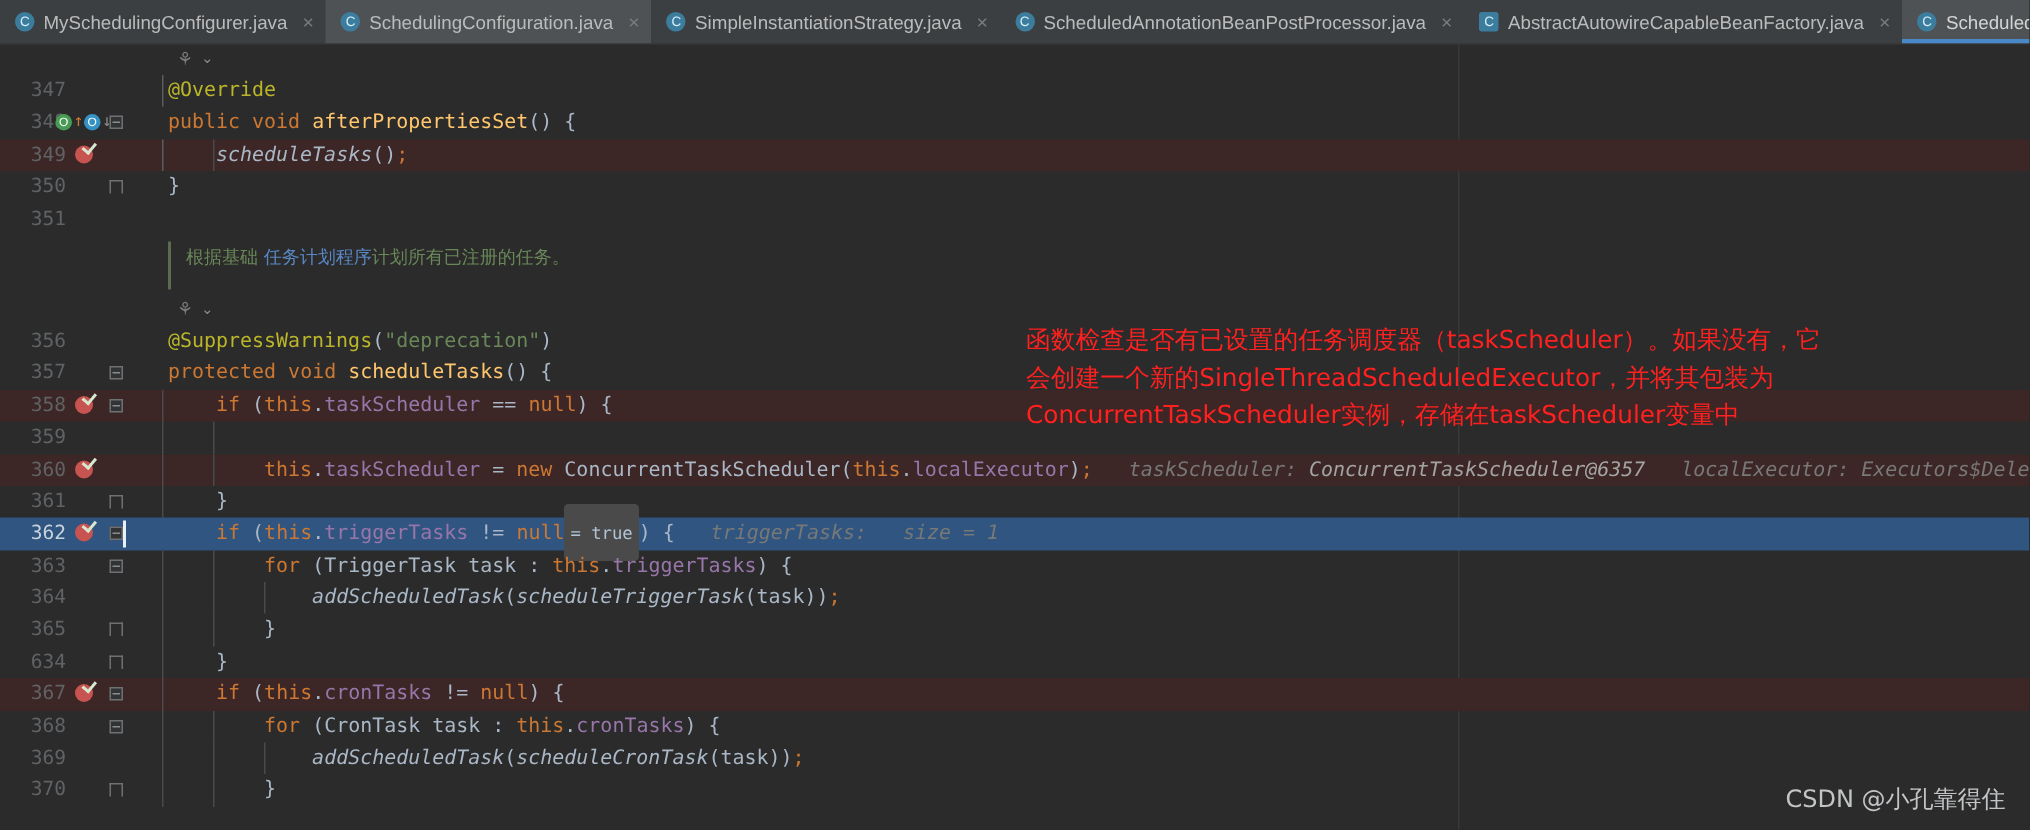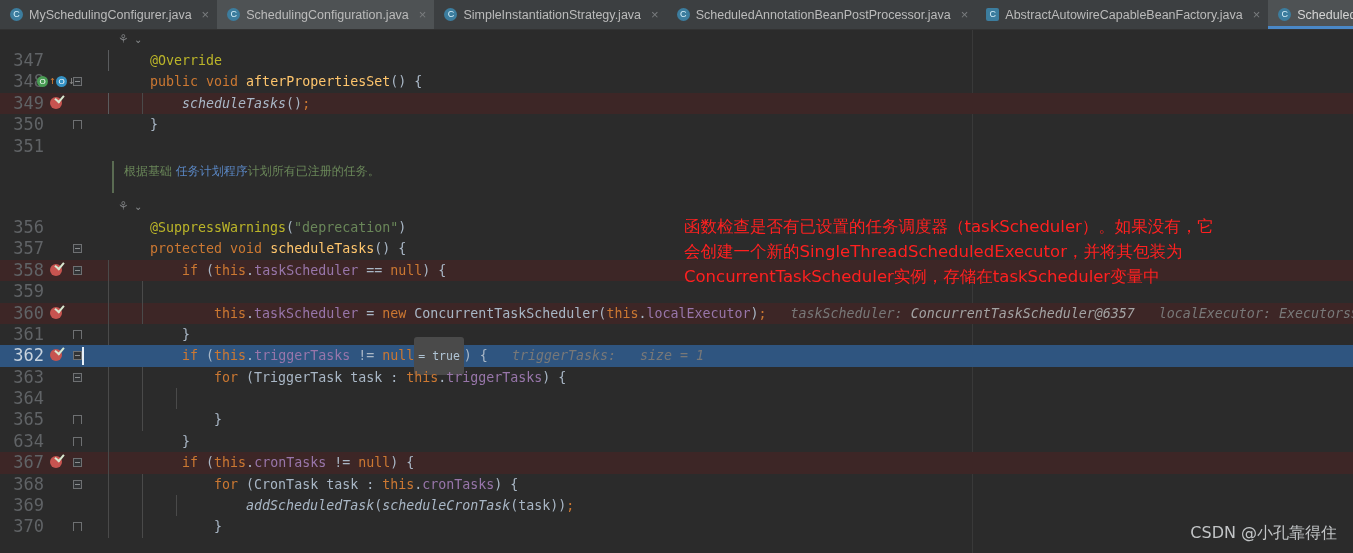--- a/index.html
+++ b/index.html
@@ -40,31 +40,30 @@
   .editor{position:relative;height:524px;background:#2b2b2b;overflow:hidden;}
   .rightmargin{position:absolute;top:0;bottom:0;left:972px;width:1px;background:#393939;}
 
   .row{position:relative;height:21.4px;}
   .rowbg{position:absolute;left:0;right:0;top:0;bottom:0;}
   .rowbg.brk{background:#3d2626;}
   .rowbg.sel{background:#2f5580;}
 
   .lnum{
     position:absolute;left:0;width:44px;text-align:right;
-    font-size:17px;color:#606366;line-height:21.4px;
+    font-size:13px;color:#606366;line-height:21.4px;
     font-family:"DejaVu Sans Mono",monospace;
   }
   .row.sel .lnum{color:#c8d3de;}
   .gutter{position:absolute;left:46px;width:62px;top:0;height:21.4px;}
 
   .code{
     position:absolute;left:112px;top:0;height:21.4px;line-height:21.4px;
     font-size:13.3px;color:#a9b7c6;white-space:pre;
     font-family:"DejaVu Sans Mono","Liberation Mono",monospace;
-    margin-left:38px;
   }
   
   .kw{color:#cc7832;}
   .ann{color:#bbb529;}
   .str{color:#6a8759;}
   .fld{color:#9876aa;}
   .mth{color:#ffc66d;}
   .mthi{color:#a9b7c6;font-style:italic;}
   .pln{color:#a9b7c6;}
 
@@ -311,20 +310,21 @@
     <span class="iguide" style="left:108px;"></span>
     <span class="iguide" style="left:142px;"></span>
     <span class="code">        <span class="kw">for</span> <span class="pln">(TriggerTask task : </span><span class="kw">this</span><span class="pln">.</span><span class="fld">triggerTasks</span><span class="pln">) {</span></span>
   </div>
 
   <div class="row">
     <span class="lnum">364</span>
     <span class="iguide" style="left:108px;"></span>
     <span class="iguide" style="left:142px;"></span>
     <span class="iguide" style="left:176px;"></span>
+    <span class="code">            <span class="mthi">addScheduledTask</span><span class="pln">(</span><span class="mthi">scheduleTriggerTask</span><span class="pln">(task))</span><span class="kw">;</span></span>
   </div>
 
   <div class="row">
     <span class="lnum">365</span>
     <span class="gutter">
       <span class="foldend" style="left:27px;"></span>
     </span>
     <span class="iguide" style="left:108px;"></span>
     <span class="iguide" style="left:142px;"></span>
     <span class="code">        <span class="pln">}</span></span>

